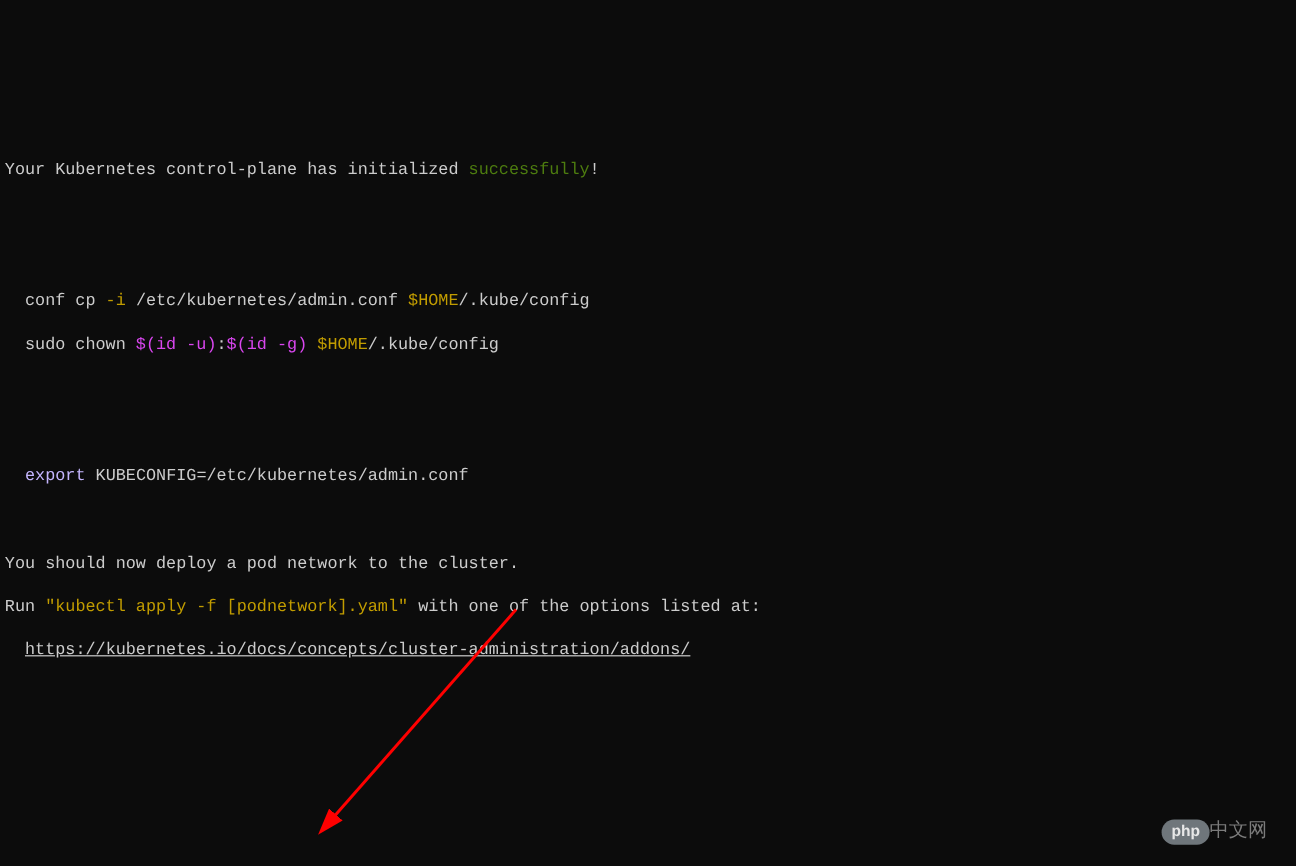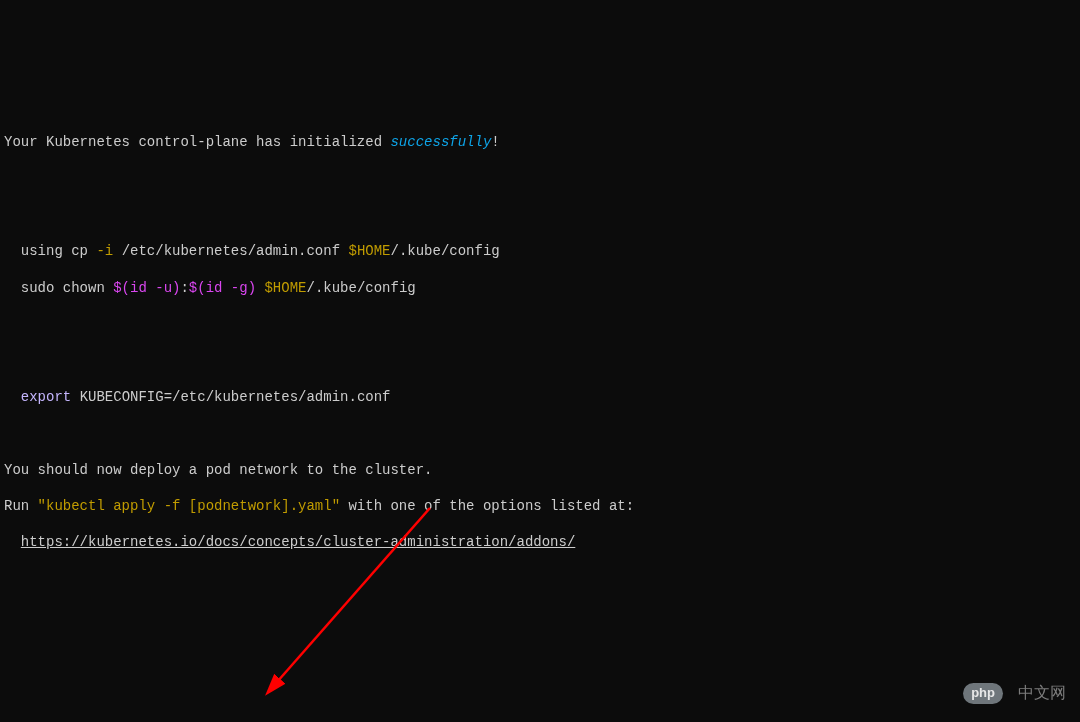--- a/index.html
+++ b/index.html
@@ -16,36 +16,36 @@
       padding: 6px 4px;
       width: 1080px;
       height: 722px;
       overflow: hidden;
       white-space: pre;
       position: relative;
     }
     .line {
       display: block;
     }
-    .green { color: #0ea5e9; font-style: italic; }
+    .green { color: #4d7c0f; }
     .yellow { color: #c19c00; }
     .cyan { color: #c4b5fd; }
     .red { color: #d946ef; }
     .underline { text-decoration: underline; margin-top: 44px; }
     .arrow {
       position: absolute;
       pointer-events: none;
     }
     .watermark {
       position: absolute;
-      right: 14px;
+      right: 24px;
       bottom: 18px;
       display: flex;
       align-items: center;
-      gap: 15px;
+      gap: 0;
       opacity: 0.9;
     }
     .watermark-badge {
       background: #7a8288;
       color: #fff;
       font-weight: bold;
       padding: 2px 8px;
       border-radius: 12px;
       font-size: 13px;
       font-family: Arial, sans-serif;
@@ -59,21 +59,21 @@
 </head>
 <body>
 
 
 
 <div>
 <span class="line"> </span>
 <span class="line"><span>Your Kubernetes control-plane has initialized </span><span class="green">successfully</span><span>!</span></span>
 <span class="line"> </span>
 <span class="line"> </span>
-<span class="line"><span>  using cp </span><span class="yellow">-i</span><span> /etc/kubernetes/admin.conf </span><span class="yellow">$HOME</span><span>/.kube/config</span></span>
+<span class="line"><span>  conf cp </span><span class="yellow">-i</span><span> /etc/kubernetes/admin.conf </span><span class="yellow">$HOME</span><span>/.kube/config</span></span>
 <span class="line"><span>  sudo chown </span><span class="red">$(id -u)</span><span>:</span><span class="red">$(id -g)</span><span> </span><span class="yellow">$HOME</span><span>/.kube/config</span></span>
 <span class="line"> </span>
 <span class="line"> </span>
 <span class="line"><span>  </span><span class="cyan">export</span><span> KUBECONFIG=/etc/kubernetes/admin.conf</span></span>
 <span class="line"> </span>
 <span class="line">You should now deploy a pod network to the cluster.</span>
 <span class="line"><span>Run </span><span class="yellow">"kubectl apply -f [podnetwork].yaml"</span><span> with one of the options listed at:</span></span>
 <span class="line"><span>  </span><span class="underline">https://kubernetes.io/docs/concepts/cluster-administration/addons/</span></span>
 <span class="line"> </span>
 

